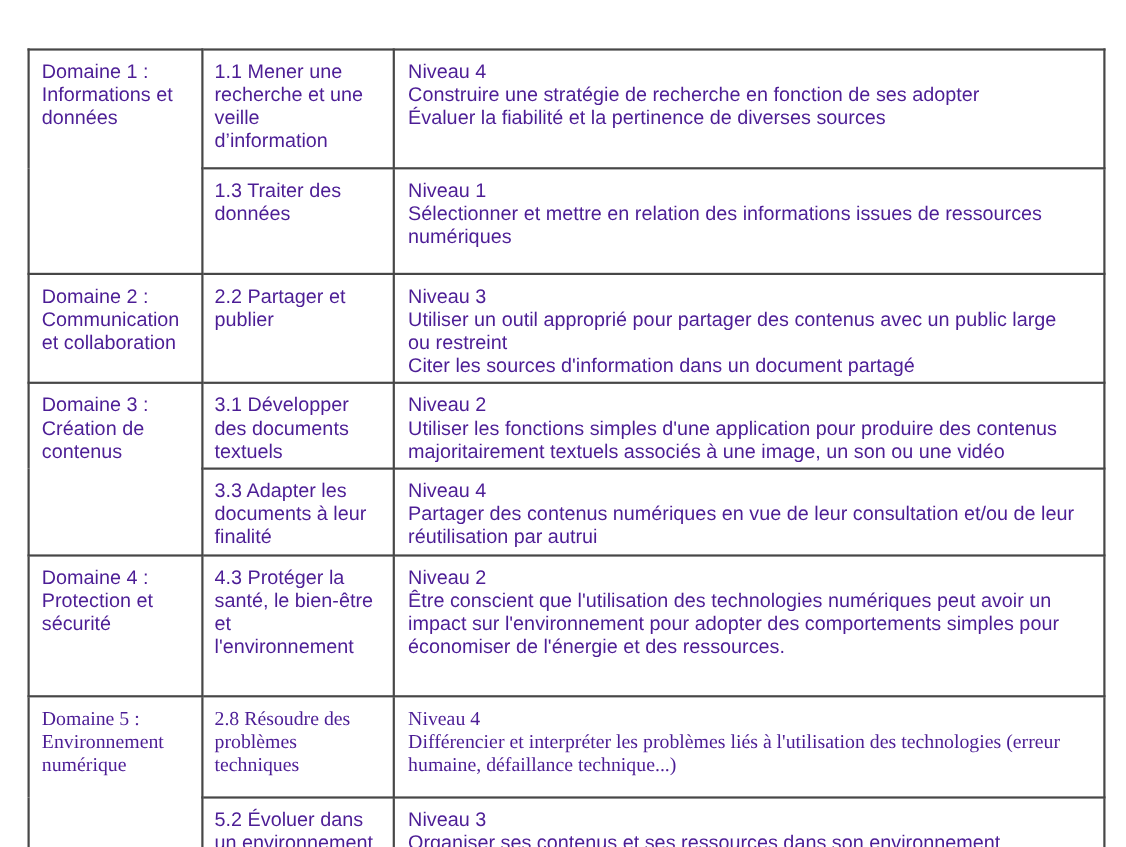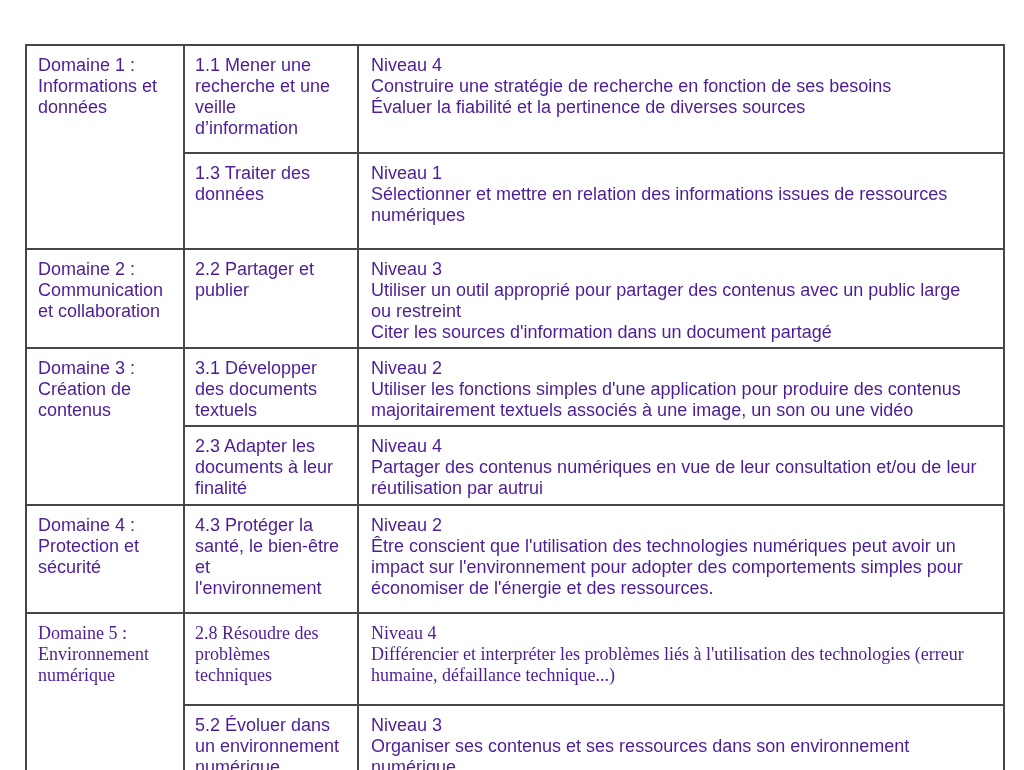--- a/index.html
+++ b/index.html
@@ -34,21 +34,21 @@
   td.c2 { padding: 9px 16px 4px 10px; }
   td.c3 { padding: 9px 20px 4px 12px; }
   col.col1 { width: 158px; }
   col.col2 { width: 174px; }
   col.col3 { width: 646px; }
   tr.h1 { height: 108px; }
   tr.h2 { height: 96px; }
   tr.h3 { height: 87px; }
   tr.h4 { height: 64px; }
   tr.h5 { height: 79px; }
-  tr.h6 { height: 108px; }
+  tr.h6 { height: 128px; }
   tr.h7 { height: 92px; font-family: Liberation Serif, serif; }
   tr.h8 { height: 81px; }
   .detail-line, .niveau-label, .cell-text { margin: 0; }
 </style>
 </head>
 <body>
 
 <div class="page">
   <table class="comp-table">
     <colgroup>
@@ -60,21 +60,21 @@
 
       <tr class="h1">
         <td class="c1" rowspan="2">
           <div class="cell-text">Domaine 1 : Informations et données</div>
         </td>
         <td class="c2">
           <div class="cell-text">1.1 Mener une recherche et une veille d’information</div>
         </td>
         <td class="c3">
           <div class="niveau-label">Niveau 4</div>
-          <div class="detail-line">Construire une stratégie de recherche en fonction de ses besoins</div>
+          <div class="detail-line">Construire une stratégie de recherche en fonction de ses adopter</div>
           <div class="detail-line">Évaluer la fiabilité et la pertinence de diverses sources</div>
         </td>
       </tr>
       <tr class="h2">
         <td class="c2">
           <div class="cell-text">1.3 Traiter des données</div>
         </td>
         <td class="c3">
           <div class="niveau-label">Niveau 1</div>
           <div class="detail-line">Sélectionner et mettre en relation des informations issues de ressources numériques</div>
@@ -102,21 +102,21 @@
         <td class="c2">
           <div class="cell-text">3.1 Développer des documents textuels</div>
         </td>
         <td class="c3">
           <div class="niveau-label">Niveau 2</div>
           <div class="detail-line">Utiliser les fonctions simples d'une application pour produire des contenus majoritairement textuels associés à une image, un son ou une vidéo</div>
         </td>
       </tr>
       <tr class="h5">
         <td class="c2">
-          <div class="cell-text">2.3 Adapter les documents à leur finalité</div>
+          <div class="cell-text">3.3 Adapter les documents à leur finalité</div>
         </td>
         <td class="c3">
           <div class="niveau-label">Niveau 4</div>
           <div class="detail-line">Partager des contenus numériques en vue de leur consultation et/ou de leur réutilisation par autrui</div>
         </td>
       </tr>
 
       <tr class="h6">
         <td class="c1">
           <div class="cell-text">Domaine 4 : Protection et sécurité</div>

